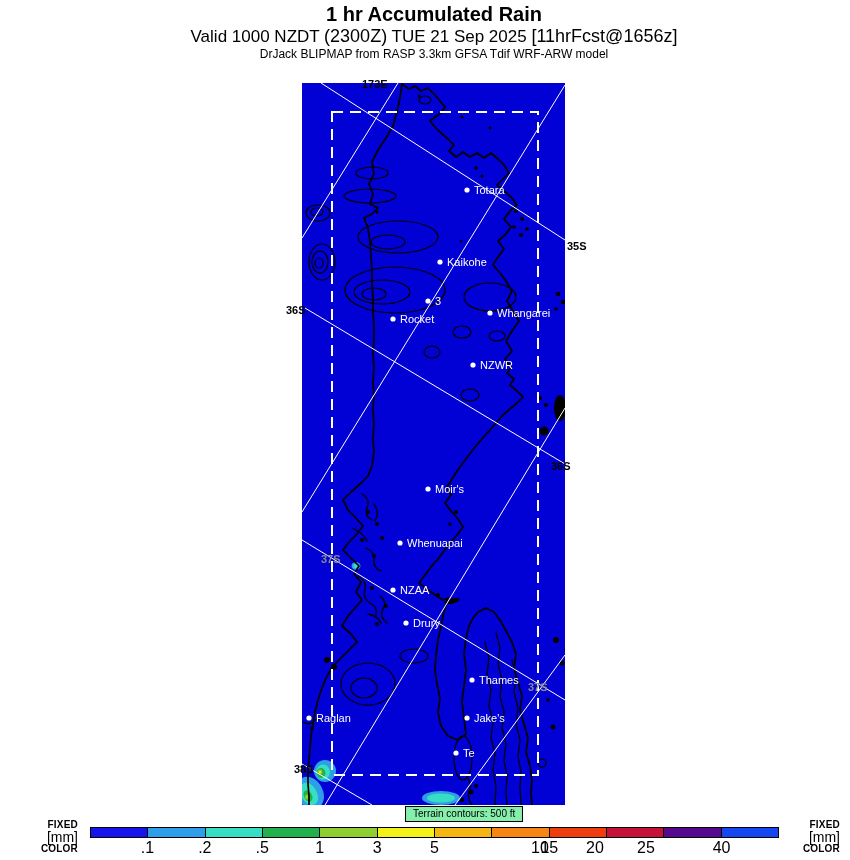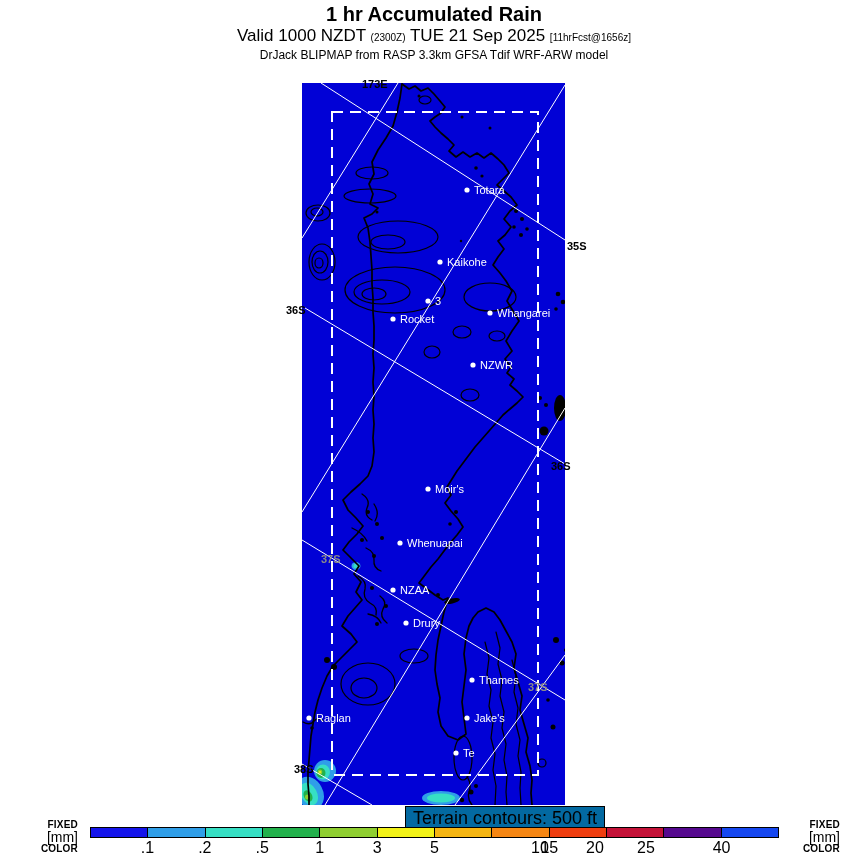--- a/index.html
+++ b/index.html
@@ -1,23 +1,23 @@
 <!DOCTYPE html>
 <html><head>
 <meta charset="utf-8">
 <style>
   html,body{margin:0;padding:0;background:#ffffff;}
   body{width:850px;height:860px;position:relative;font-family:"Liberation Sans",sans-serif;overflow:hidden;}
   .hdr{position:absolute;left:0;top:2px;width:868px;text-align:center;color:#000;}
   .hdr .t1{font-size:20px;font-weight:bold;line-height:24px;}
   .hdr .t2{font-size:17px;line-height:20px;}
-  .hdr .t2 .sm{font-size:10px;}
+  .hdr .t2 .sm{font-size:18px;}
   .hdr .t3{font-size:12px;line-height:14px;}
   #map-svg{position:absolute;left:0;top:0;}
-  .terrain-note{position:absolute;left:405px;top:806px;background:#0369a1;border:1.5px solid #000;font-size:18px;padding:1px 7px 2px 7px;color:#000;white-space:nowrap;}
+  .terrain-note{position:absolute;left:405px;top:806px;background:#86efac;border:1.5px solid #000;font-size:10px;padding:1px 7px 2px 7px;color:#000;white-space:nowrap;}
   .cbar-caption{position:absolute;top:820px;width:48px;text-align:right;color:#000;}
   .cbar-caption .cc1,.cbar-caption .cc3{font-size:10px;font-weight:bold;line-height:10px;letter-spacing:.2px;}
   .cbar-caption .cc2{font-size:14px;line-height:14px;}
   #cbar-left{left:30px;} #cbar-right{left:792px;}
   #cbar-bar{position:absolute;left:90px;top:827px;width:689px;height:11px;display:flex;border:1px solid #000;box-sizing:border-box;}
   #cbar-bar .seg{flex:1 1 0;height:100%;}
   #cbar-bar .seg + .seg{border-left:1px solid #000;}
   #cbar-ticks{position:absolute;left:0;top:839px;width:850px;height:18px;}
   #cbar-ticks .tick{position:absolute;transform:translateX(-50%);font-size:16px;color:#000;white-space:nowrap;}
   svg text{font-family:"Liberation Sans",sans-serif;}

